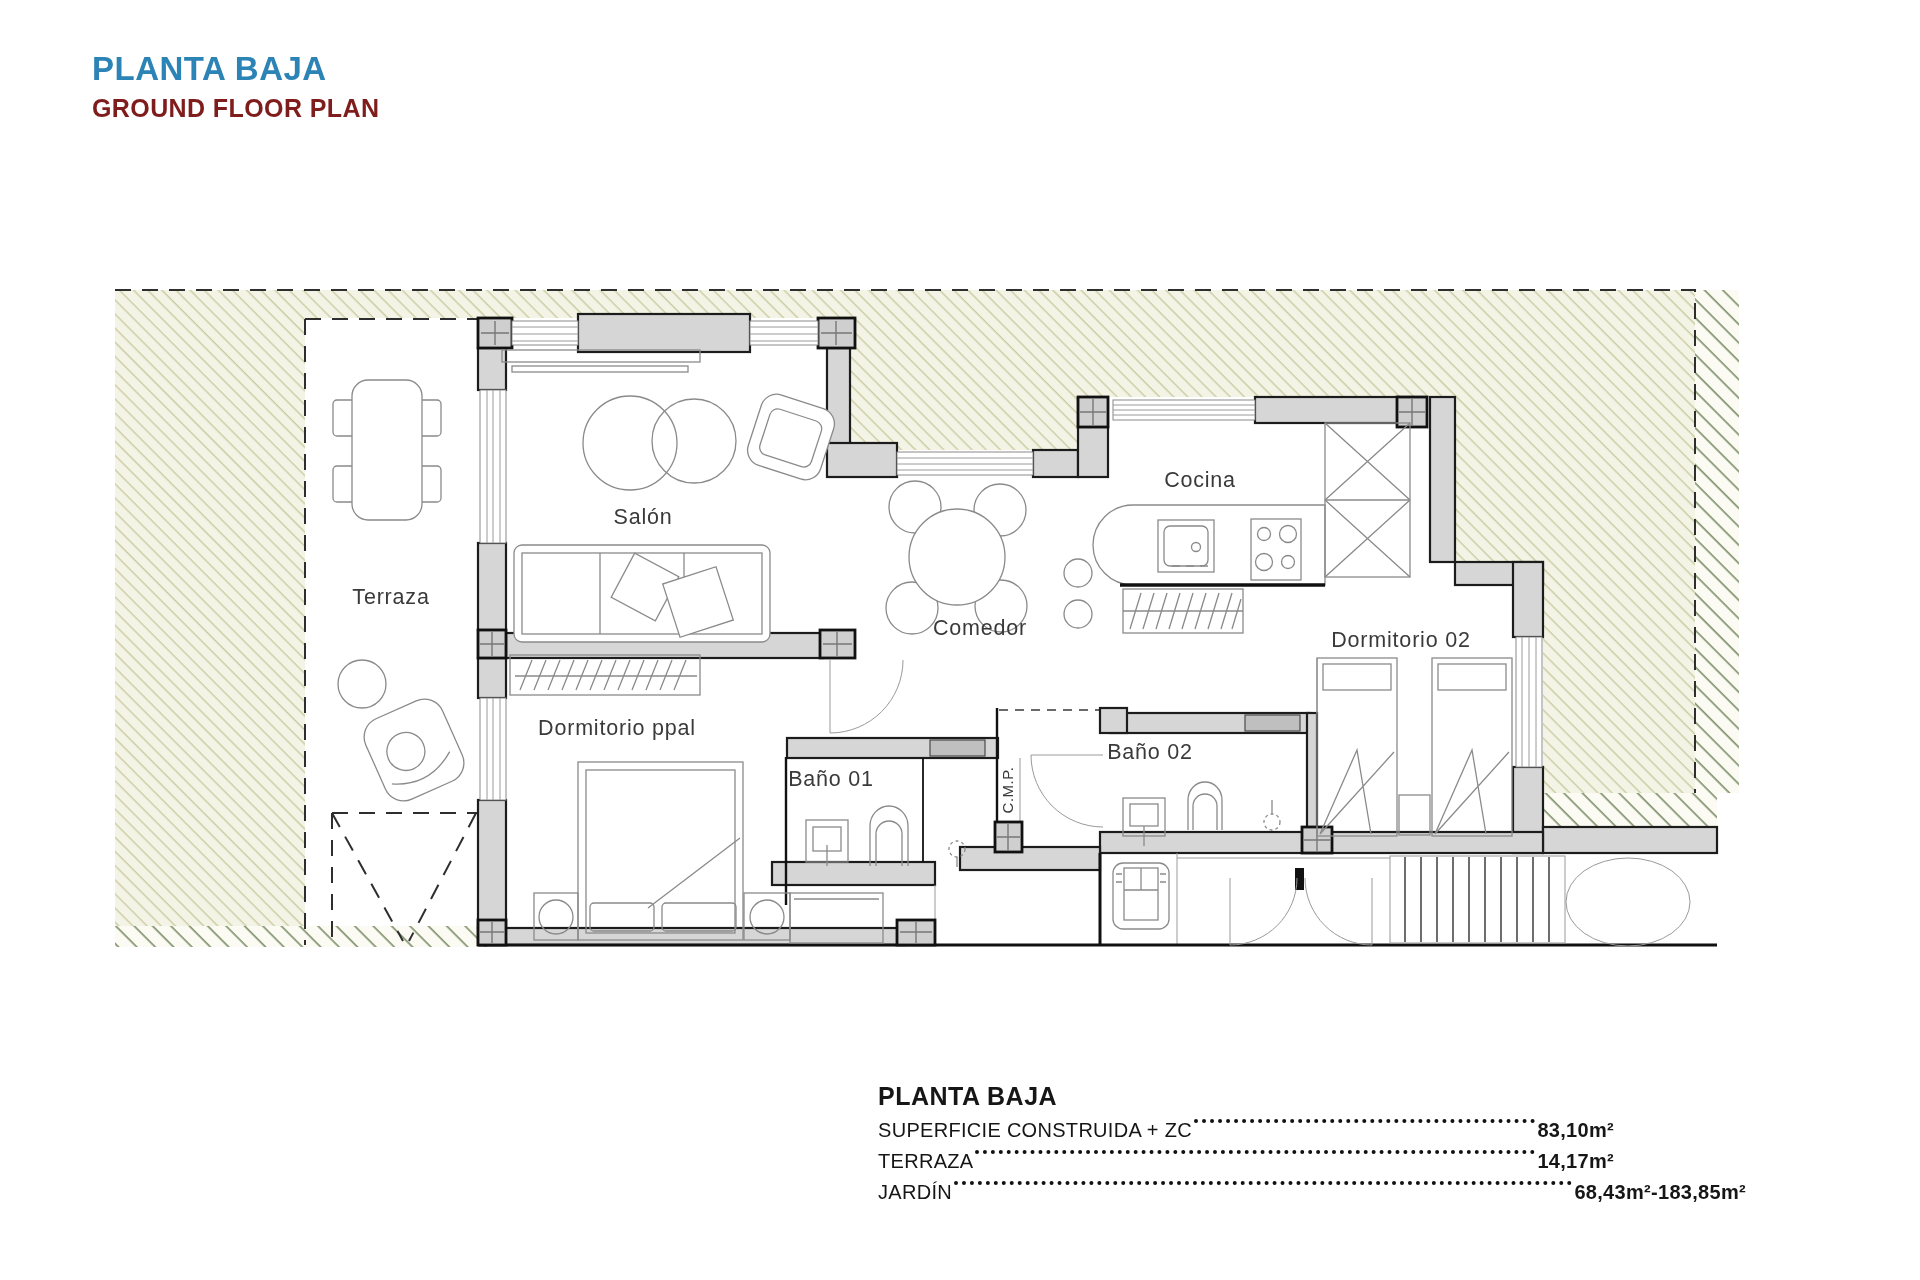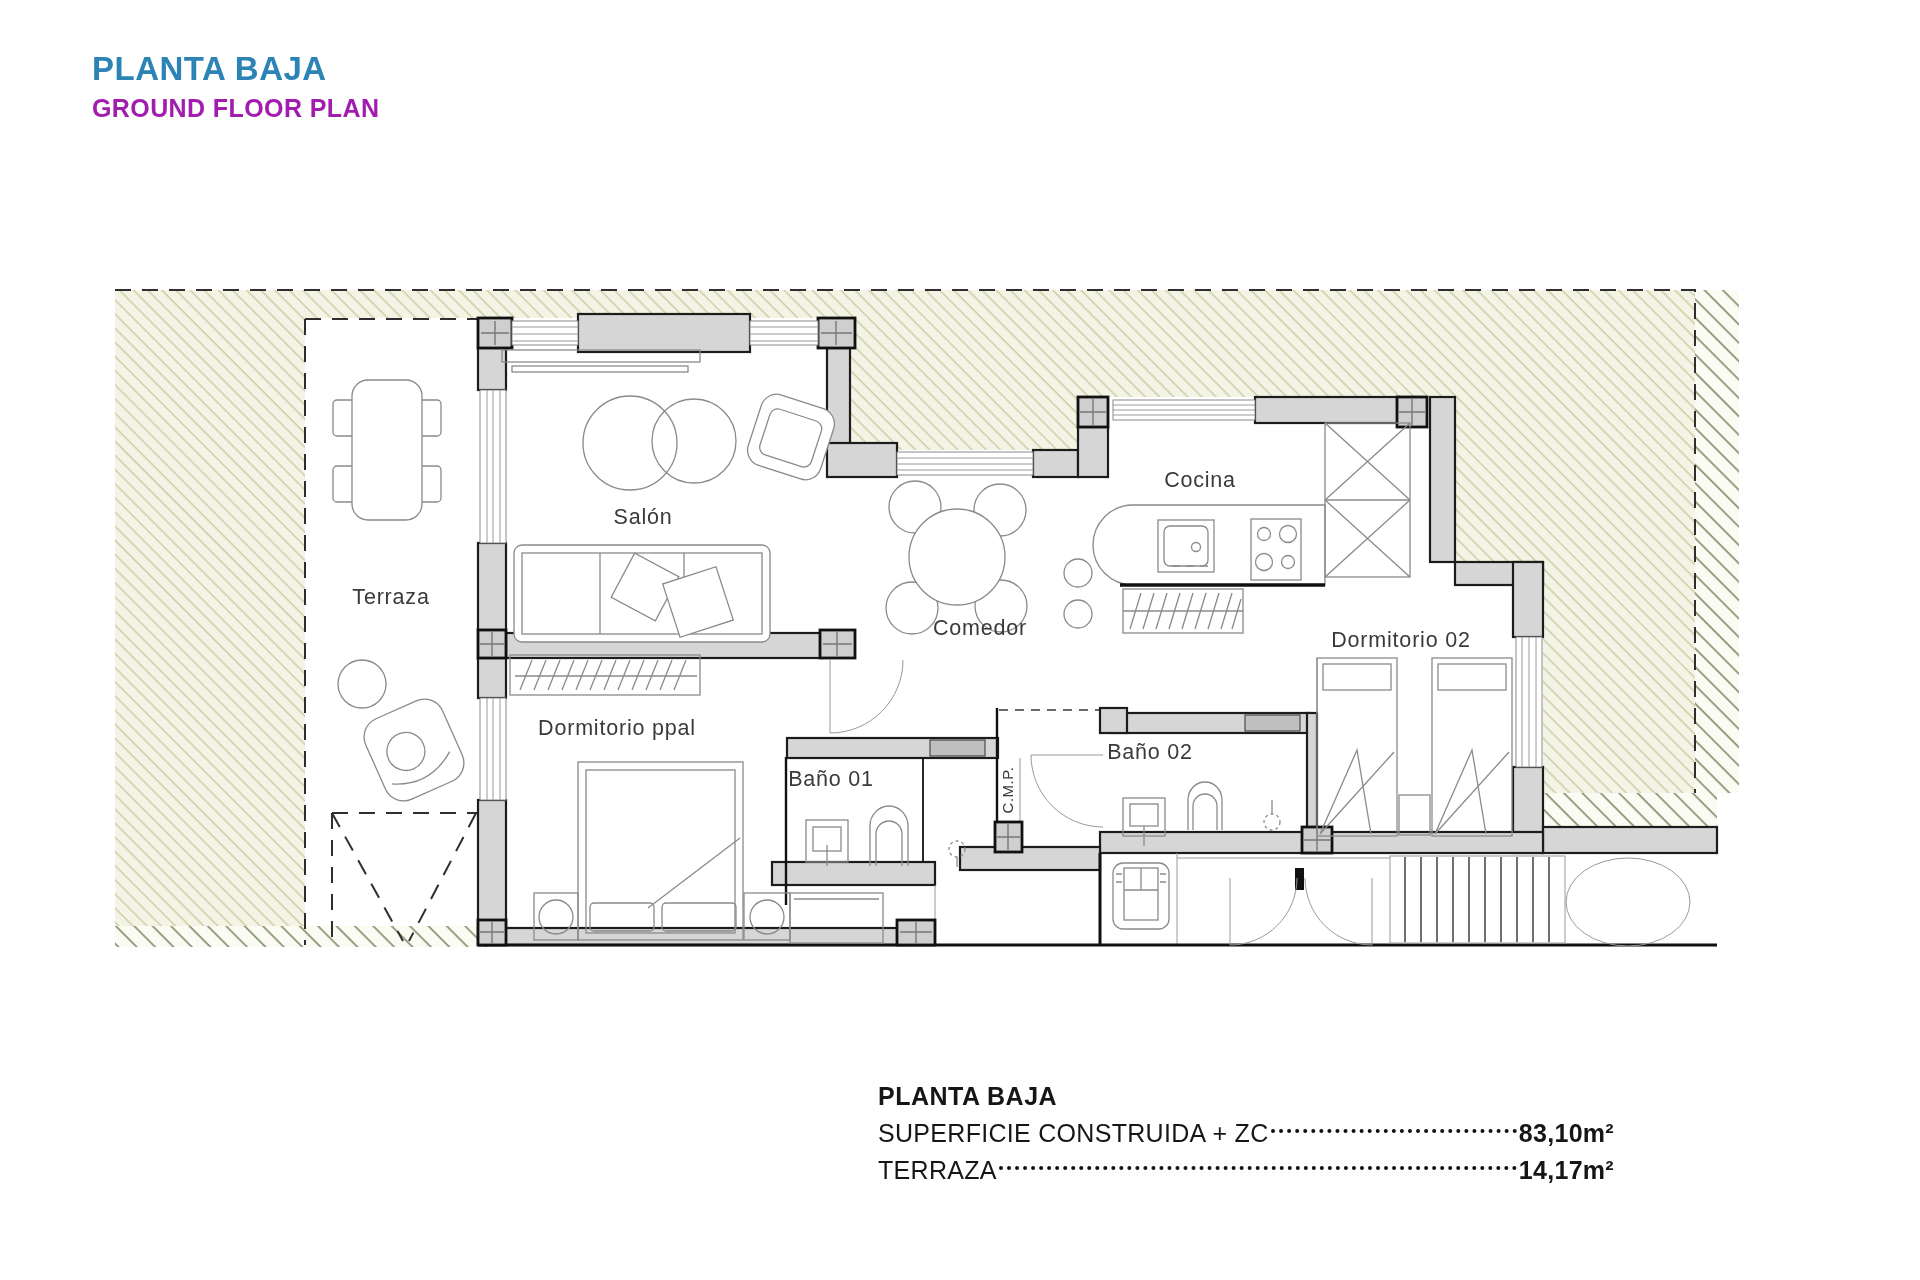--- a/index.html
+++ b/index.html
@@ -1,26 +1,26 @@
 <!DOCTYPE html>
 <html><head>
 <meta charset="utf-8">
 <style>
   html,body{margin:0;padding:0;background:#ffffff;}
   body{width:1920px;height:1280px;position:relative;font-family:"Liberation Sans",sans-serif;overflow:hidden;}
 
   .page-title{position:absolute;left:92px;top:50px;}
   .page-title h1{margin:0;font-size:33px;font-weight:700;color:#2C83B6;letter-spacing:.5px;}
-  .page-title h2{margin:6px 0 0 0;font-size:25px;font-weight:700;color:#a21caf;letter-spacing:.4px;}
+  .page-title h2{margin:6px 0 0 0;font-size:25px;font-weight:700;color:#7f1d1d;letter-spacing:.4px;}
 
   .plan-svg{position:absolute;left:0;top:0;}
 
   .legend{position:absolute;left:878px;top:1082px;width:868px;color:#161616;}
   .legend .legend-title{font-size:25px;font-weight:700;letter-spacing:.5px;margin:0 0 4px 0;}
-  .legend .row{display:flex;align-items:center;font-size:25px;font-weight:400;margin-top:8px;letter-spacing:.3px;}
+  .legend .row{display:flex;align-items:flex-start;font-size:20px;font-weight:400;margin-top:8px;letter-spacing:.3px;}
   .legend .row .lbl{white-space:nowrap;}
   .legend .row .leader{flex:1 1 auto;border-bottom:4px dotted #111;margin:0 2px 6px 2px;min-width:30px;}
   .legend .row .val{white-space:nowrap;font-weight:bold;}
   .legend .row.short{margin-right:132px;}
 
   
   .wall{fill:#D6D6D6;stroke:#1c1c1c;stroke-width:2.2;}
   .wall-soft{fill:#BFBFBF;stroke:#4a4a4a;stroke-width:1.2;}
   .pillar{fill:#CFCFCF;stroke:#111;stroke-width:2.8;}
   .pcross{stroke:#777;stroke-width:1.4;}
@@ -420,13 +420,18 @@
   <div class="row short">
     <span class="lbl">SUPERFICIE CONSTRUIDA + ZC</span>
     <span class="leader"></span>
     <span class="val">83,10m²</span>
   </div>
   <div class="row short">
     <span class="lbl">TERRAZA</span>
     <span class="leader"></span>
     <span class="val">14,17m²</span>
   </div>
+  <div class="row">
+    <span class="lbl">JARDÍN</span>
+    <span class="leader"></span>
+    <span class="val">68,43m²-183,85m²</span>
+  </div>
 </div>
 
 </body></html>

